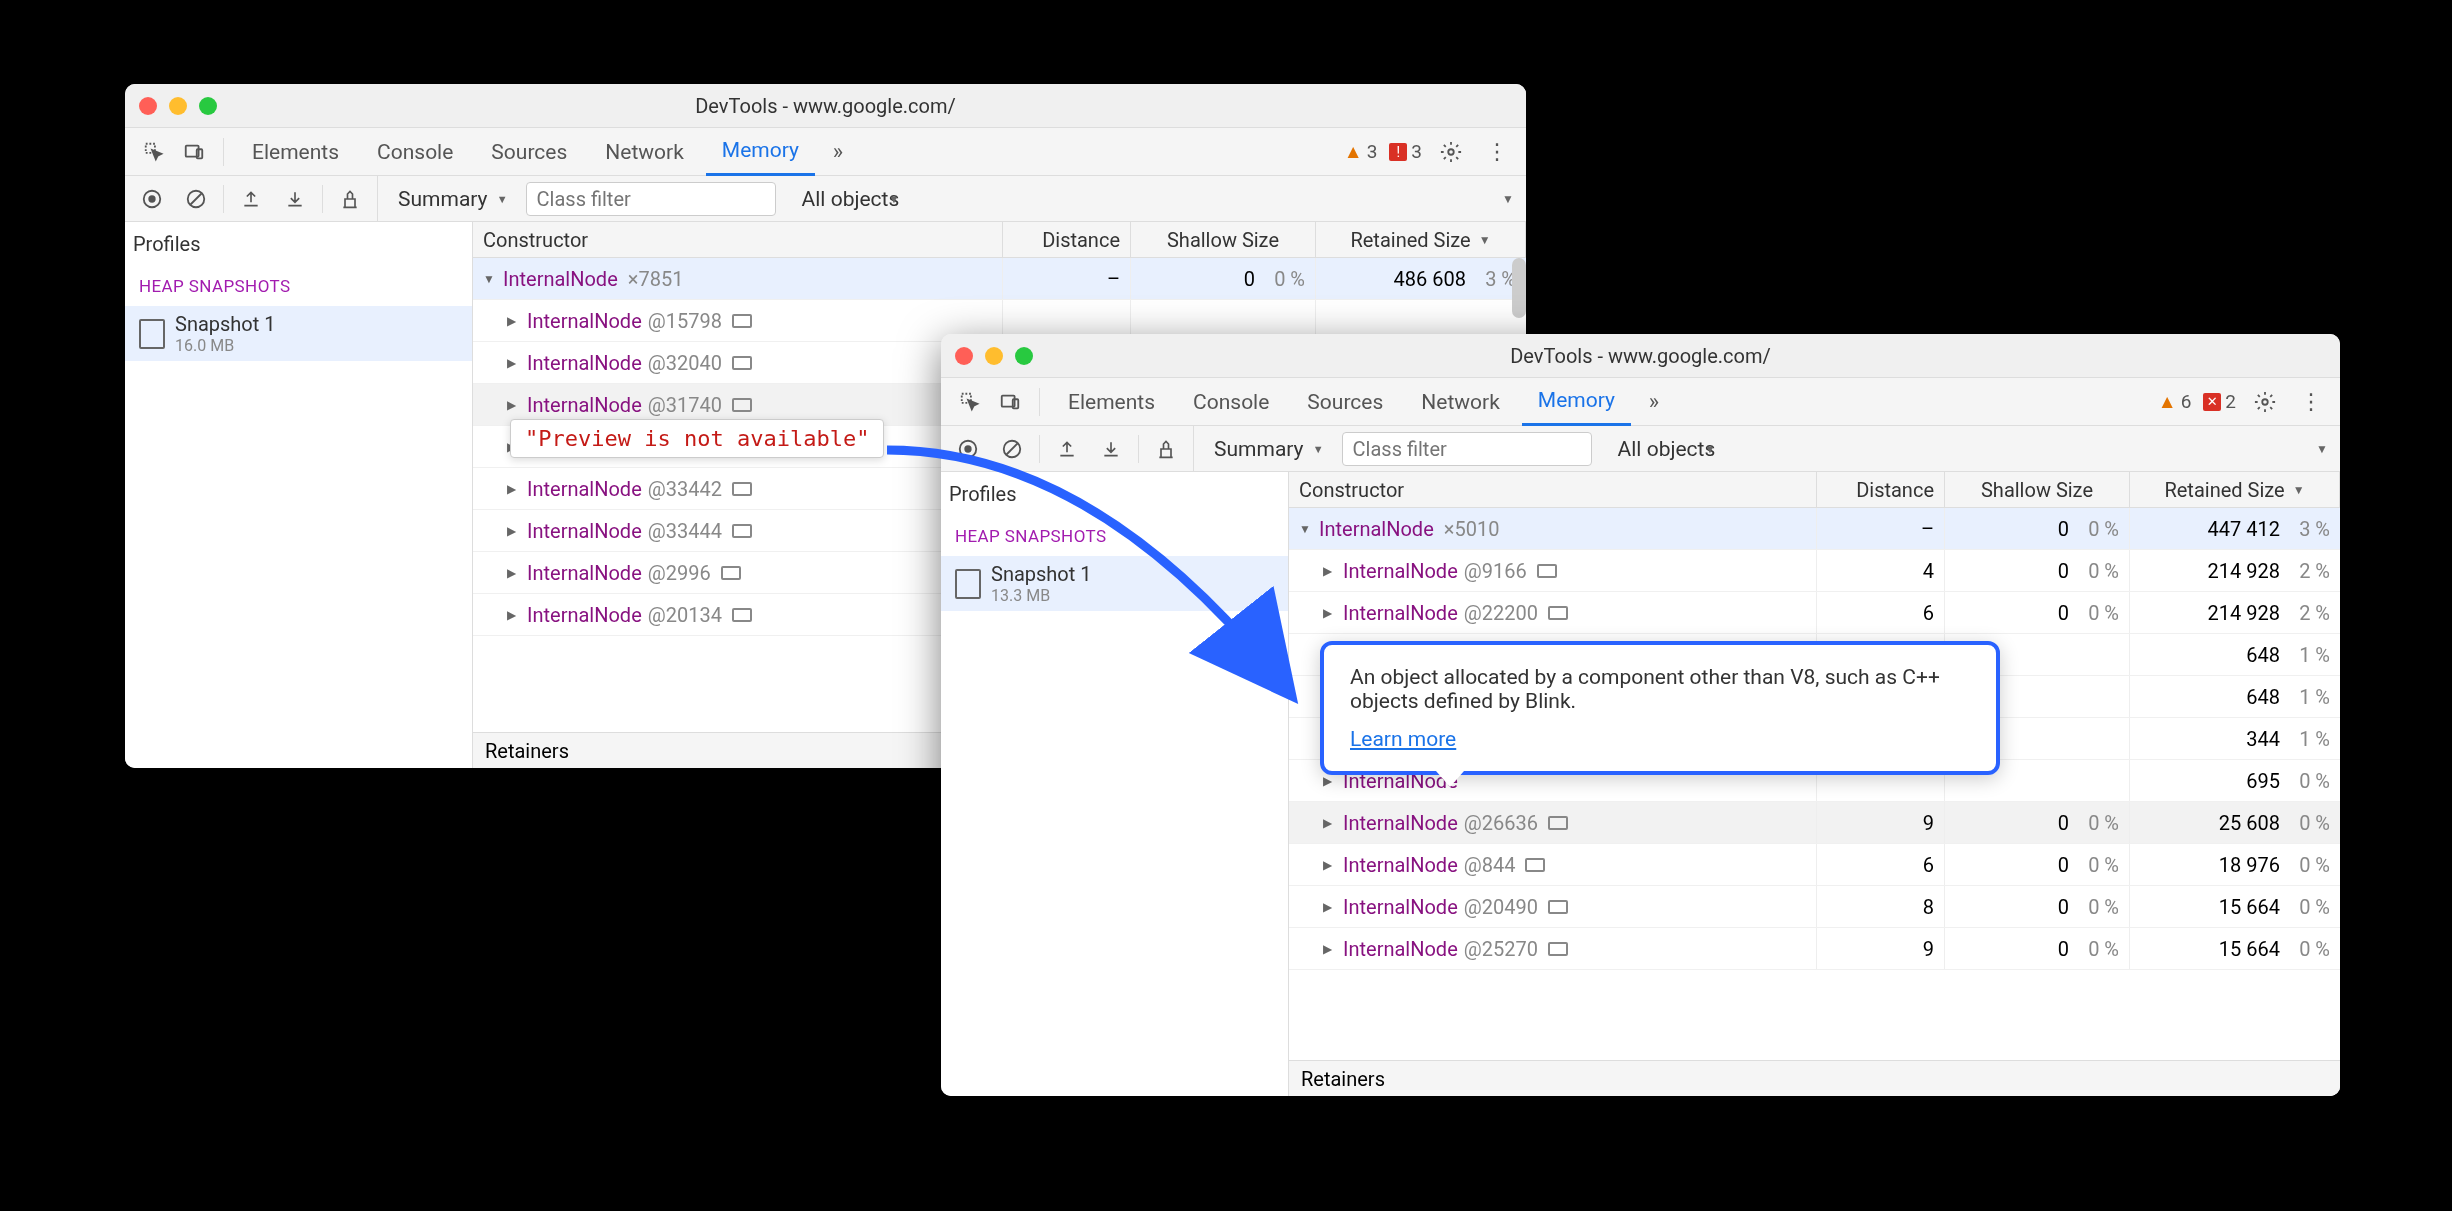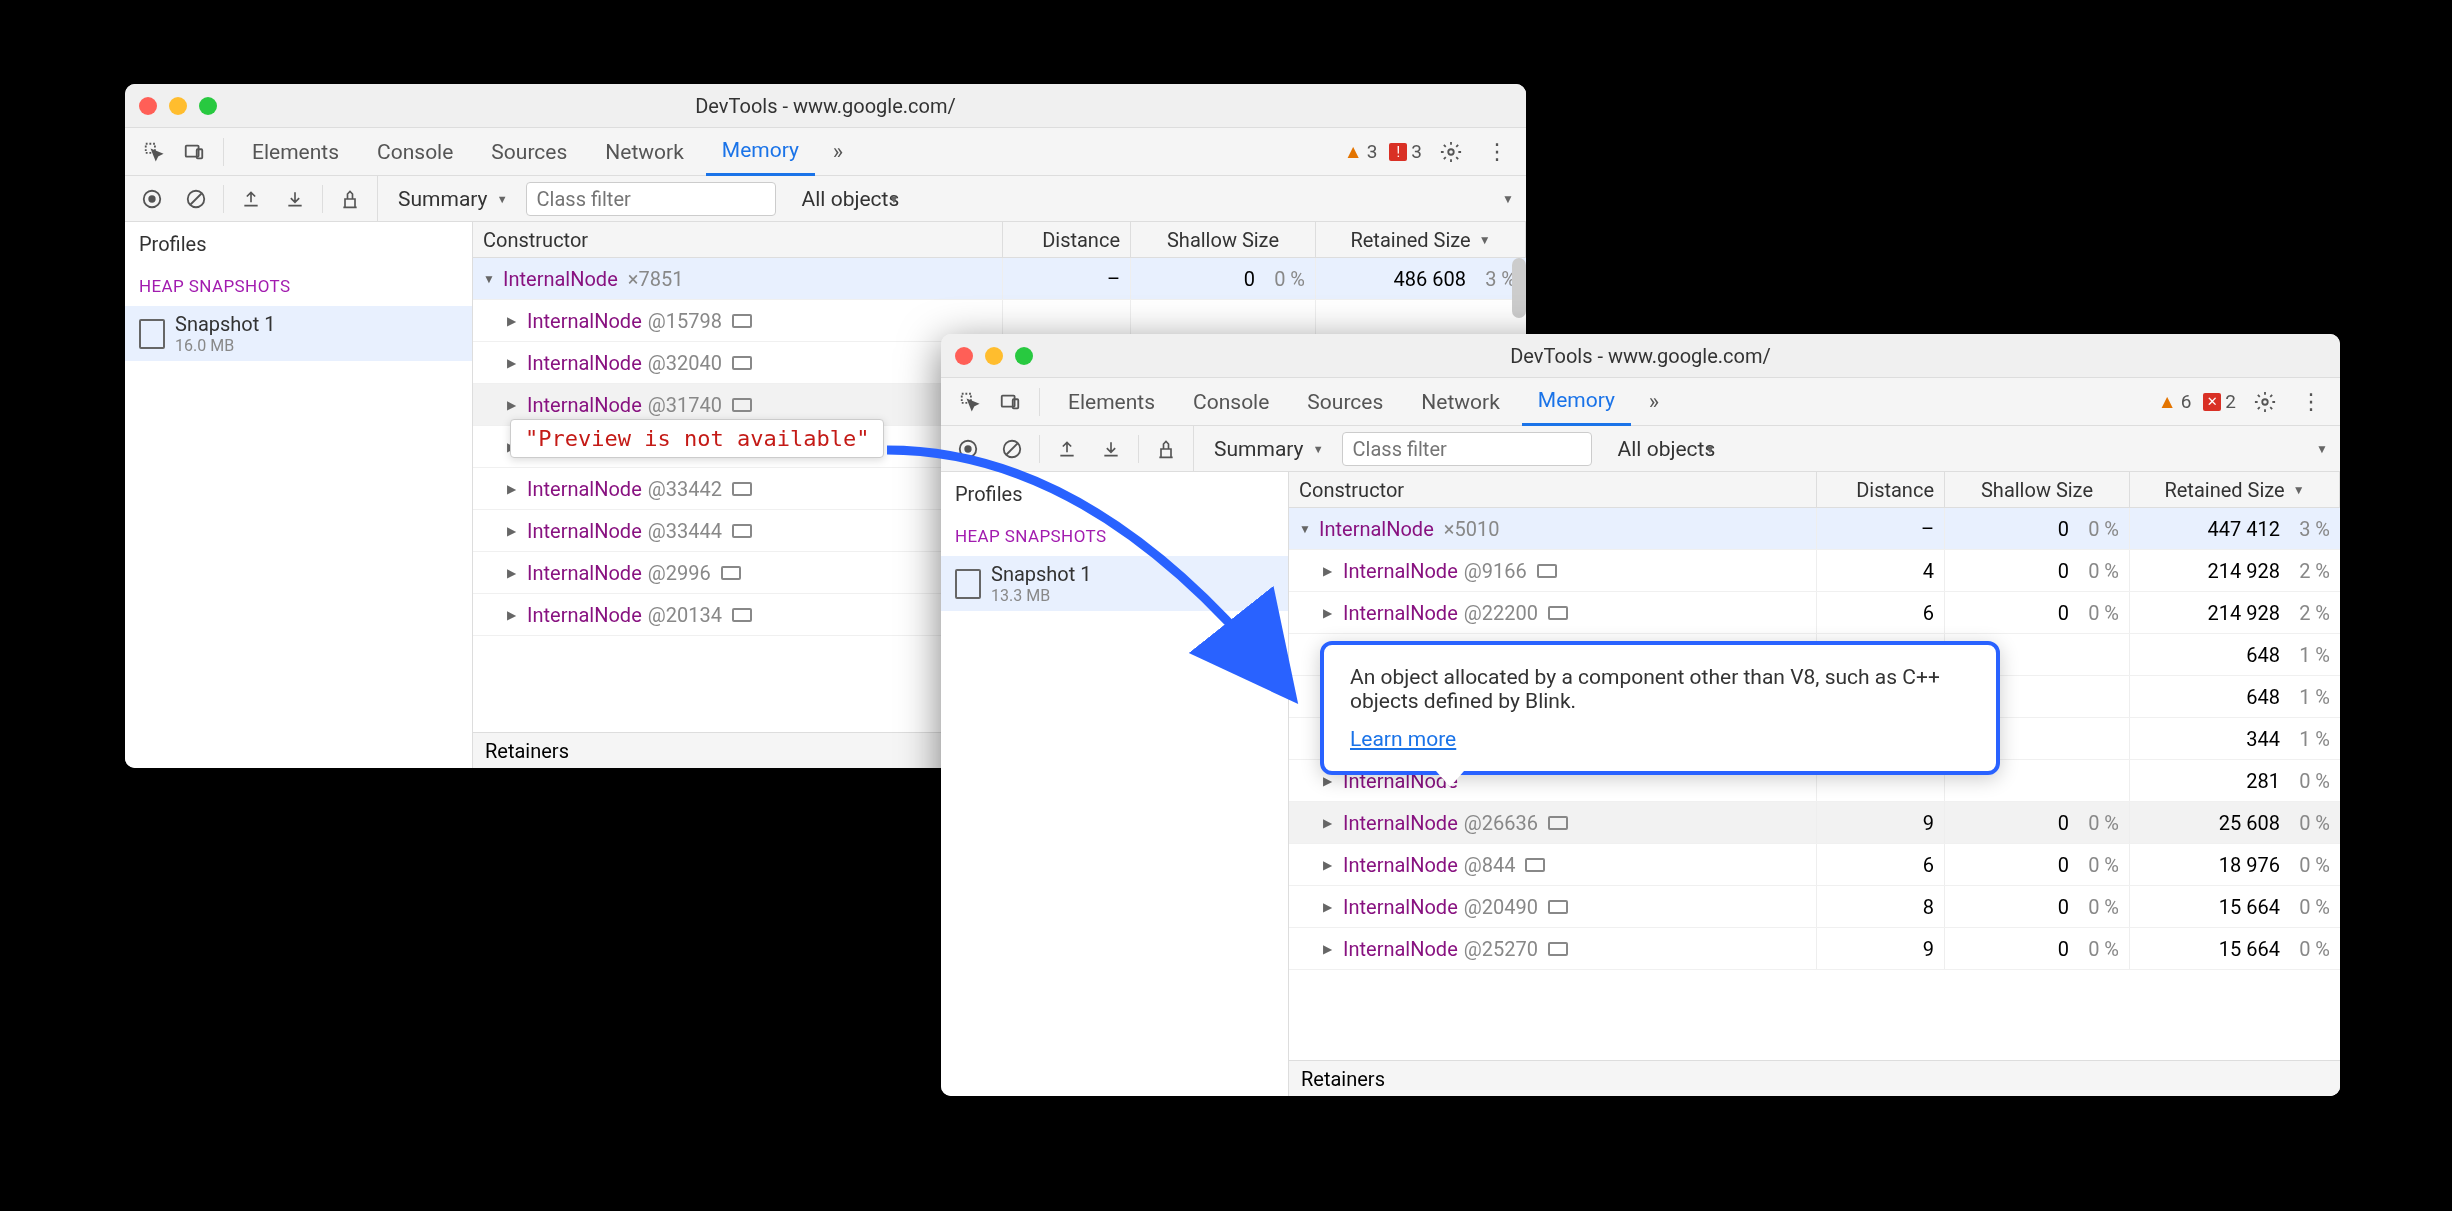--- a/index.html
+++ b/index.html
@@ -21,21 +21,21 @@
 .tabright { margin-left: auto; display: flex; align-items: center; gap: 12px; }
 .badge { font-size: 19px; display: flex; align-items: center; gap: 4px; }
 .toolbar { height: 46px; background: #f5f5f5; border-bottom: 1px solid #ddd; display: flex; align-items: center; }
 .toolbar-left { display: flex; align-items: center; padding: 0 10px; gap: 10px; border-right: 1px solid #ddd; height: 100%; }
 .toolbar-right { display: flex; align-items: center; padding: 0 12px; gap: 14px; flex: 1; }
 .dropdown { font-size: 21px; color: #333; padding: 4px 24px 4px 8px; position: relative; cursor: pointer; }
 .dropdown::after { content: "▼"; font-size: 11px; position: absolute; right: 4px; top: 50%; transform: translateY(-50%); color: #666; }
 .filter-input { border: 1px solid #ccc; border-radius: 4px; padding: 16px 10px; font-size: 20px; width: 250px; height: 34px; background: #fff; }
 .body { display: flex; height: calc(100% - 138px); }
 .sidebar { width: 348px; border-right: 1px solid #ddd; background: #fff; display: flex; flex-direction: column; }
-.sb-hd { font-size: 20px; color: #333; padding: 10px 14px; }
+.sb-hd { font-size: 20px; color: #333; padding: 10px 8px; }
 .sb-sec { font-size: 17px; color: #a21caf; padding: 10px 14px; letter-spacing: 0.4px; }
 .sb-item { display: flex; align-items: center; gap: 10px; padding: 6px 14px; cursor: pointer; }
 .sb-item .name { font-size: 20px; color: #333; }
 .sb-item .size { font-size: 16px; color: #888; }
 .sb-item.selected { background: #e8f0fe; }
 .main { flex: 1; display: flex; flex-direction: column; background: #fff; position: relative; }
 .thead { display: flex; background: #f5f5f5; border-bottom: 1px solid #ddd; font-size: 20px; color: #333; height: 36px; align-items: center; }
 .th { padding: 0 10px; border-right: 1px solid #ddd; display: flex; align-items: center; height: 100%; }
 .th.con { flex: 1; }
 .th.dist { width: 128px; justify-content: flex-end; }
@@ -557,21 +557,21 @@
                 <span class="expand">▶</span>
                 <span class="nodename">InternalNode</span> 
                 <span class="nodeid"></span>
               </div>
               <div class="cell dist"></div>
               <div class="cell shal">
                 <span></span>
                 <span class="pct"></span>
               </div>
               <div class="cell ret">
-                <span>281</span>
+                <span>695</span>
                 <span class="pct">0 %</span>
               </div>
             </div>
             <div class="row highlight">
               <div class="cell con" style="padding-left: 34px;">
                 <span class="expand">▶</span>
                 <span class="nodename">InternalNode</span> 
                 <span class="nodeid">@26636</span> 
                 <span class="box-icon"></span>
               </div>

